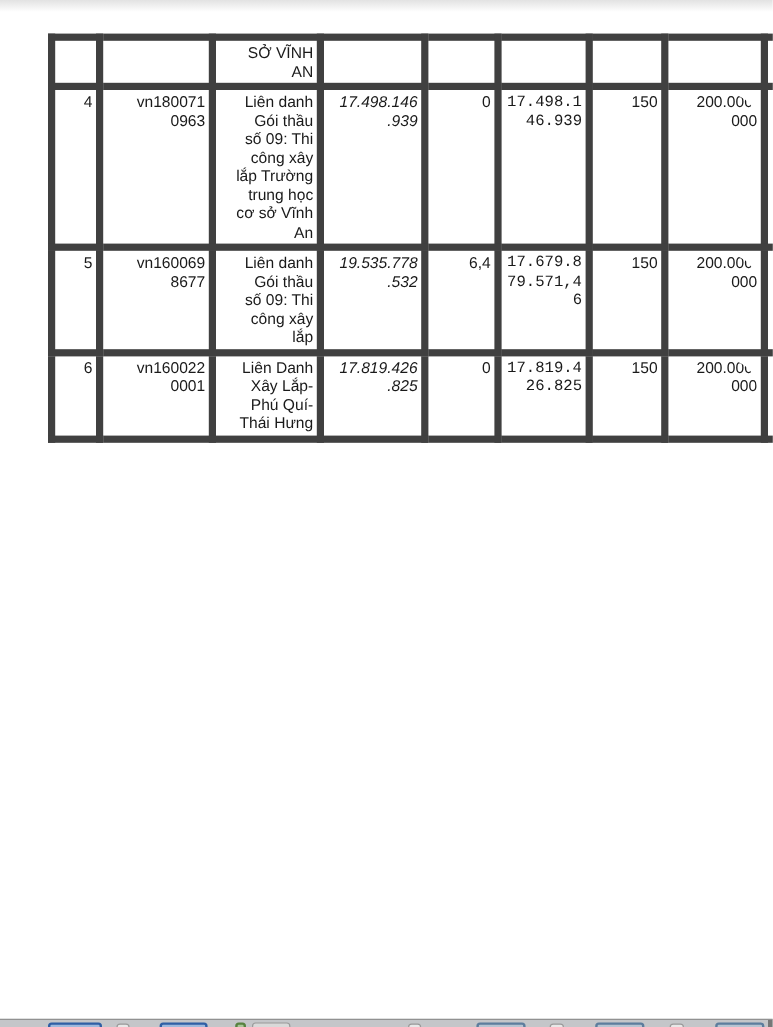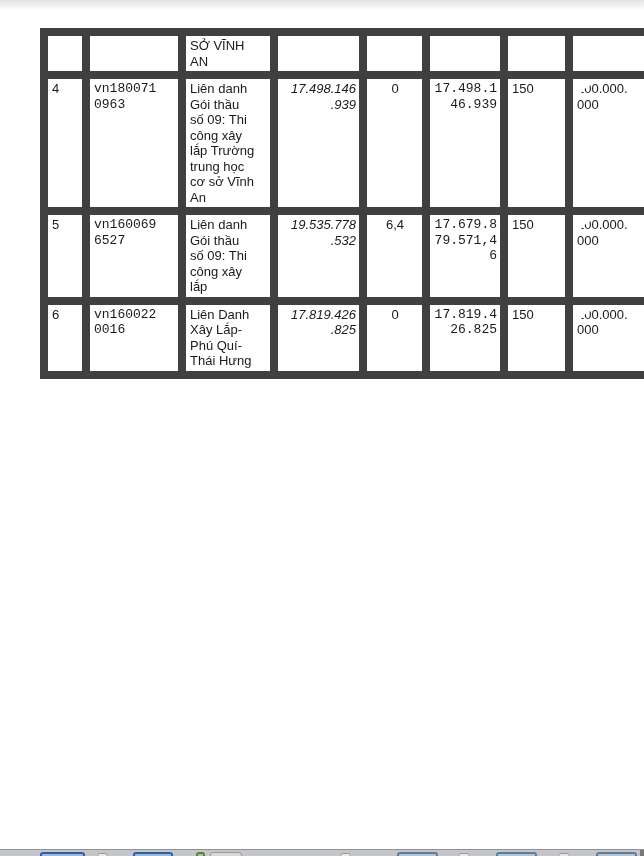--- a/index.html
+++ b/index.html
@@ -9,29 +9,29 @@
   }
   .top-shade{
     position:absolute;top:0;left:0;width:644px;height:10px;
     background:linear-gradient(#e2e2e2,#ffffff);
   }
   table.bid-table{
     position:absolute;left:40px;top:28px;width:601px;
     border-collapse:collapse;table-layout:fixed;
   }
   table.bid-table td{
-    border:8px solid #404040;
+    border:6px solid #404040;
     vertical-align:top;
     padding:2px 3px 2px 4px;
     font-size:13px;line-height:15.5px;color:#1a1a1a;
-    white-space:pre;overflow:hidden;
+    white-space:pre;overflow:hidden;text-align:right;
   }
   tr.r0{height:34px;} tr.r1{height:131px;} tr.r2{height:79px;} tr.r3{height:68px;}
   td.c0{width:27px;text-align:left;}
-  td.c1{width:81px;text-align:left;font-family:Liberation Mono, monospace;}
+  td.c1{width:81px;text-align:left;}
   td.c2{width:77px;text-align:left;}
   td.c3{width:74px;text-align:right;padding-right:4px;font-style:italic;}
   td.c4{width:48px;text-align:center;}
   td.c5{width:63px;text-align:right;padding-right:5px;font-family:Liberation Mono, monospace;}
   td.c6{width:50px;text-align:left;}
   td.c7{width:70px;text-align:left;border-radius:31px;}
   td.c8{width:60px;text-align:left;}
   .taskbar{
     position:absolute;left:0;top:849px;width:644px;height:7px;
     background:#c4c6c9;border-top:1px solid #919191;overflow:hidden;
@@ -89,42 +89,42 @@
 46.939</td>
       <td class="c6">150</td>
       <td class="c7">200.000.
 000</td>
       <td class="c8">180</td>
 
     </tr>
     <tr class="r2">
       <td class="c0">5</td>
       <td class="c1">vn160069
-6527</td>
+8677</td>
       <td class="c2">Liên danh
 Gói thầu
 số 09: Thi
 công xây
 lắp</td>
       <td class="c3">19.535.778
 .532</td>
       <td class="c4">6,4</td>
       <td class="c5">17.679.8
 79.571,4
 6</td>
       <td class="c6">150</td>
       <td class="c7">200.000.
 000</td>
       <td class="c8">180</td>
 
     </tr>
     <tr class="r3">
       <td class="c0">6</td>
       <td class="c1">vn160022
-0016</td>
+0001</td>
       <td class="c2">Liên Danh
 Xây Lắp-
 Phú Quí-
 Thái Hưng</td>
       <td class="c3">17.819.426
 .825</td>
       <td class="c4">0</td>
       <td class="c5">17.819.4
 26.825</td>
       <td class="c6">150</td>

